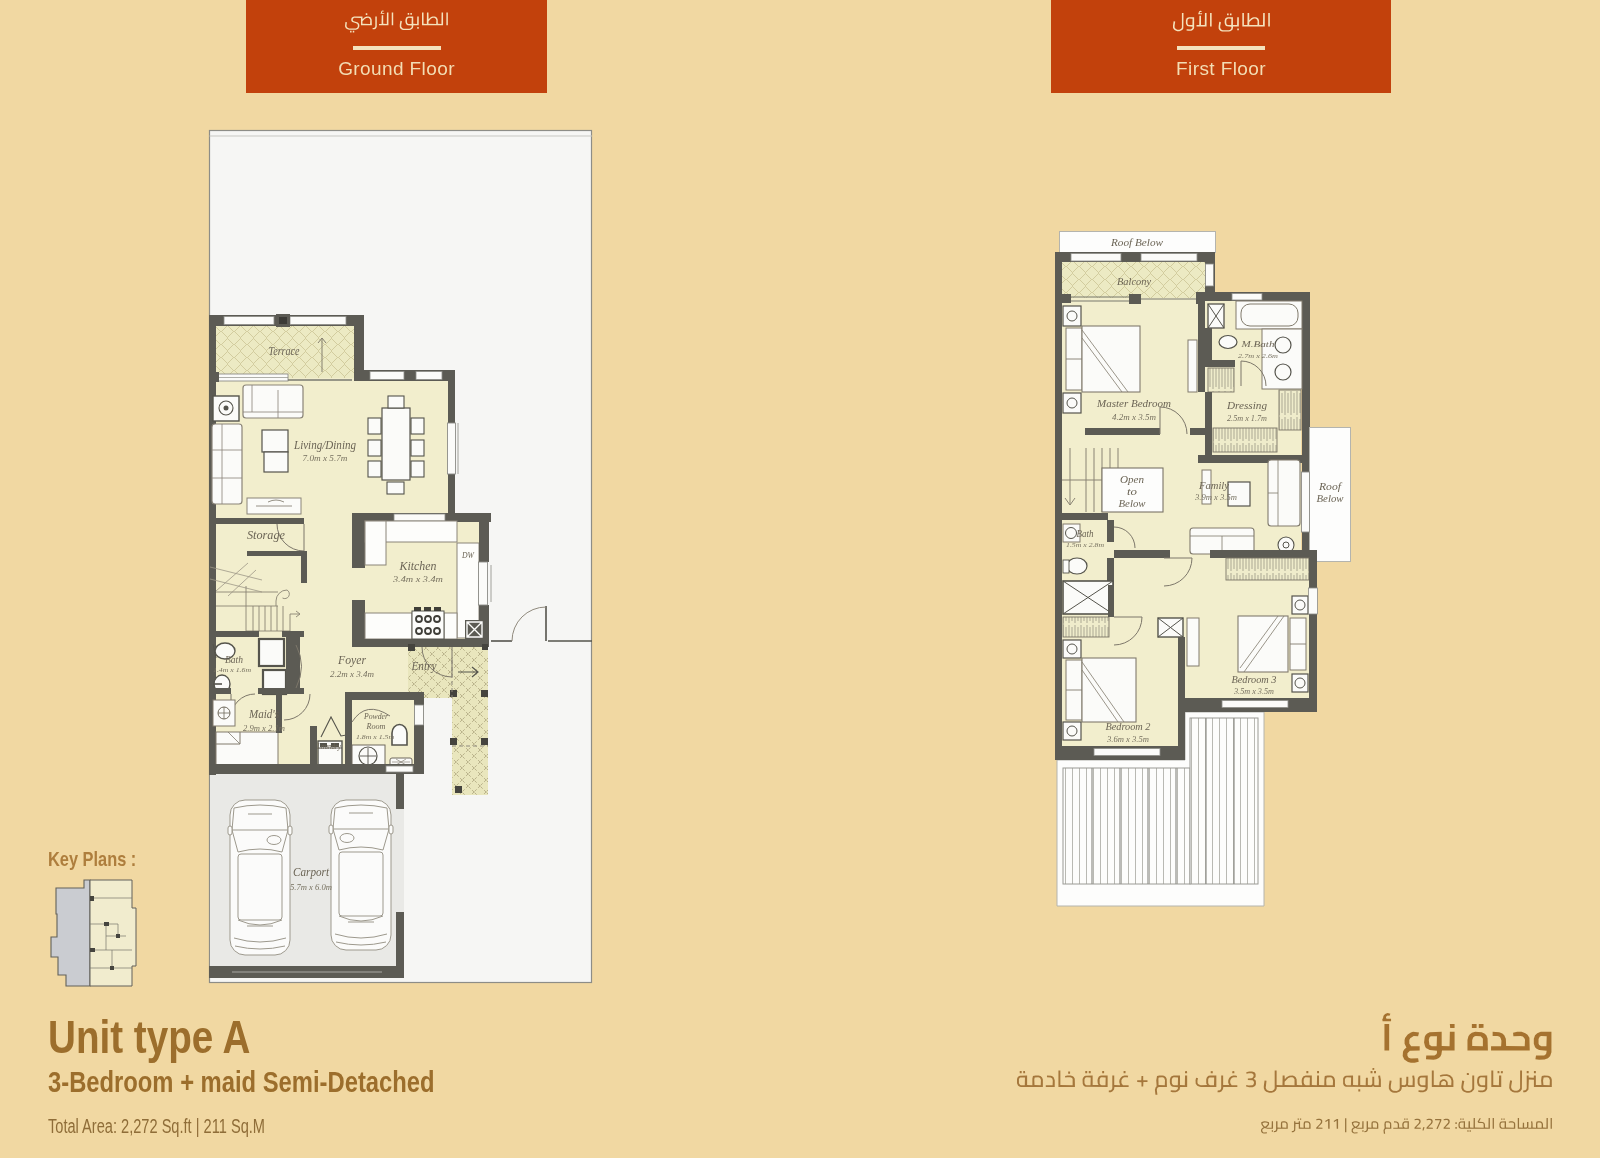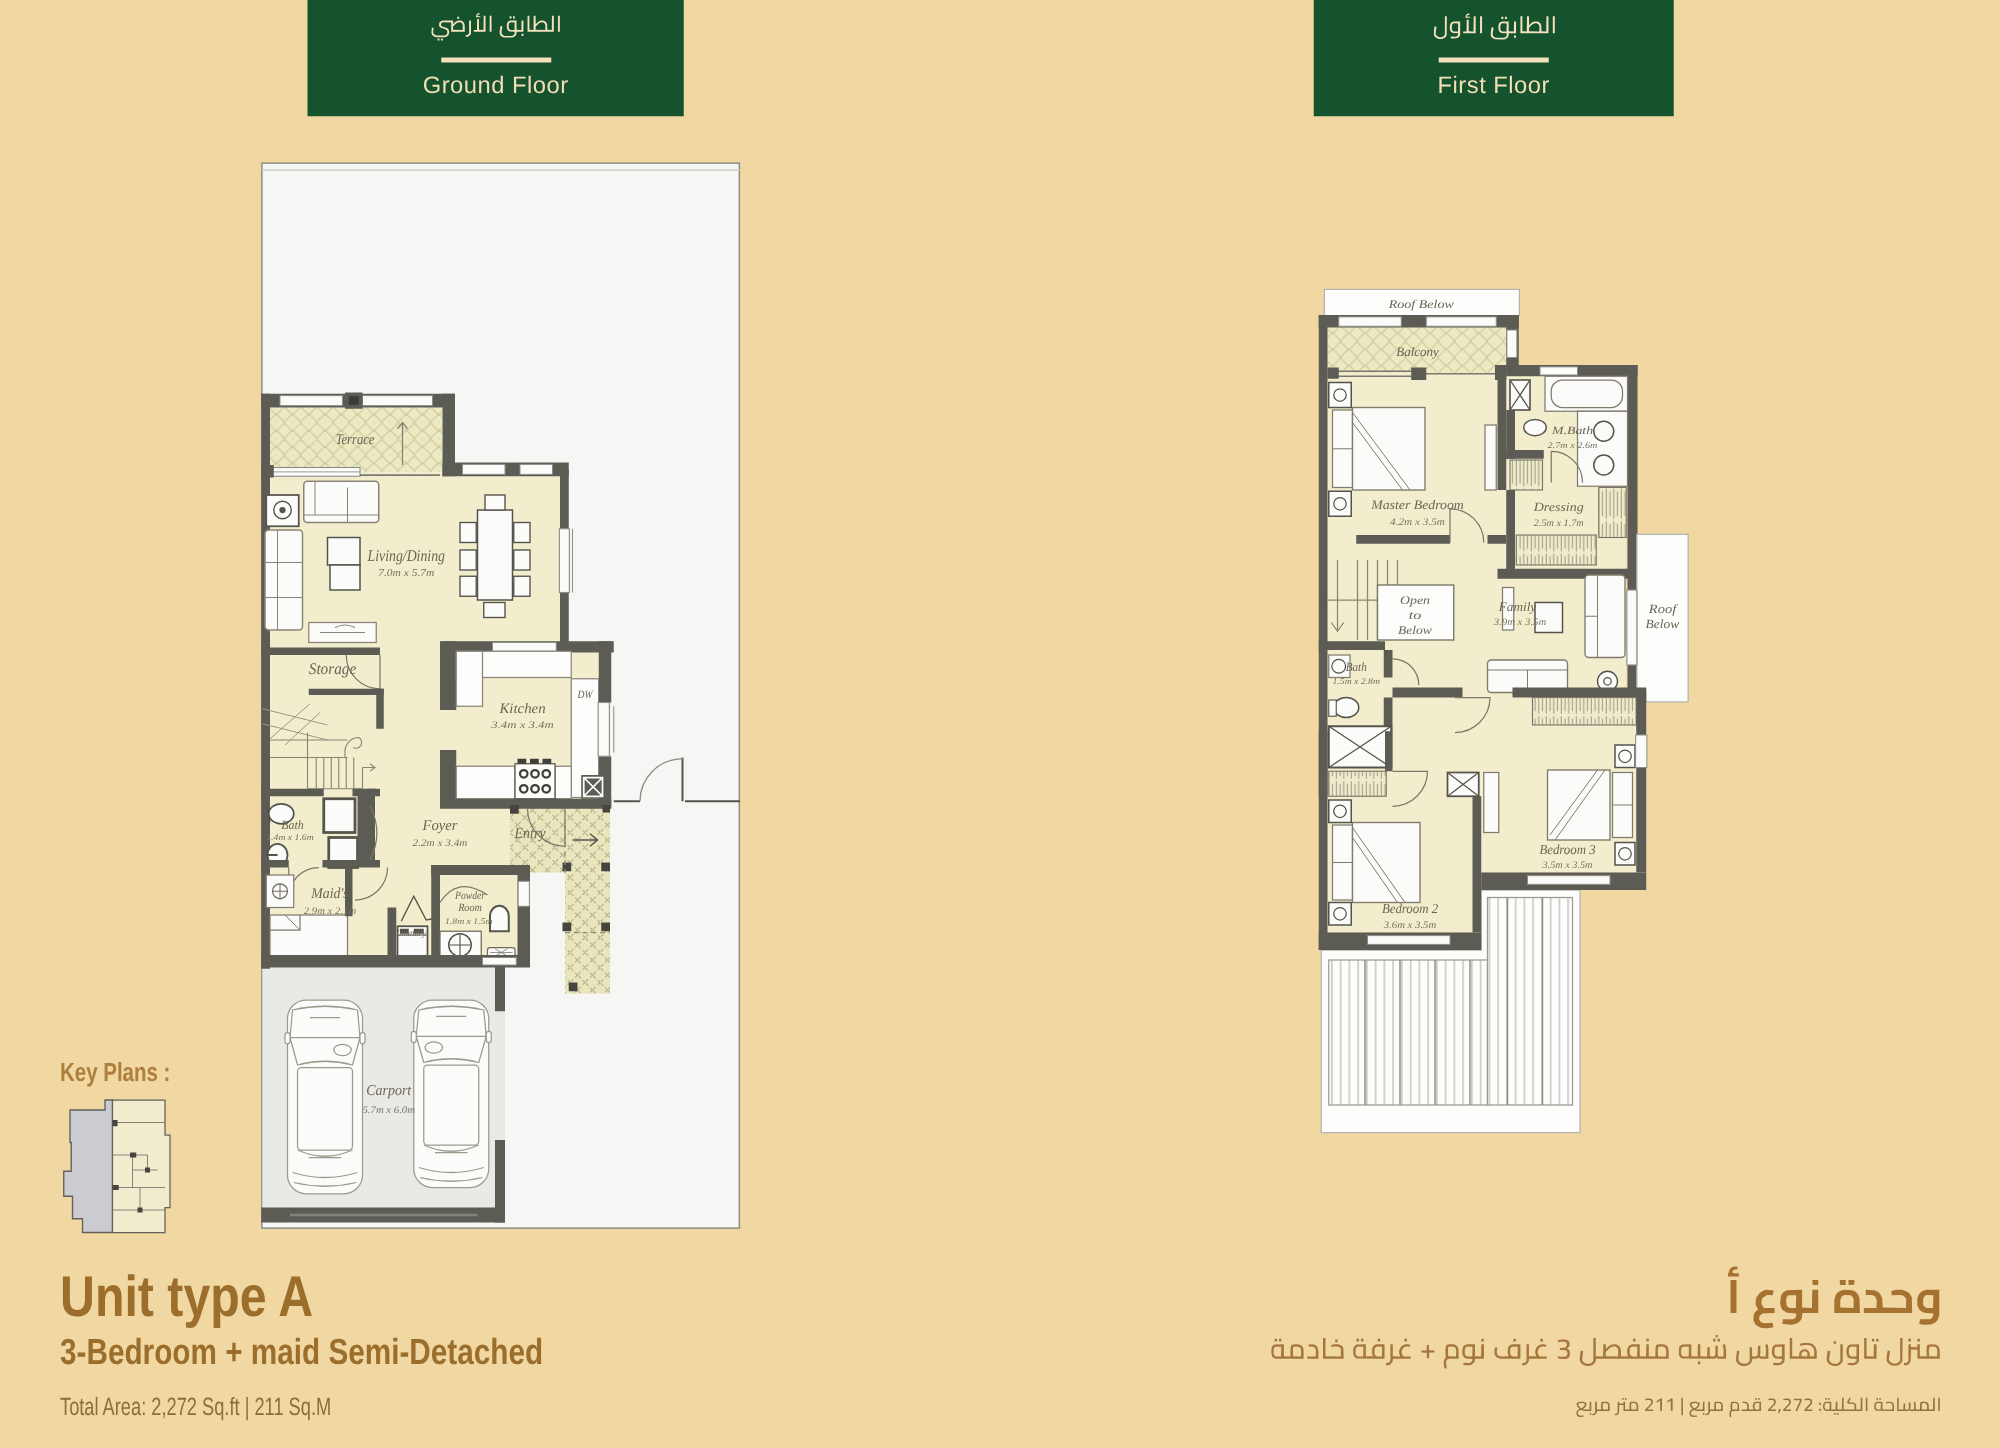--- a/index.html
+++ b/index.html
@@ -1,38 +1,38 @@
 <!DOCTYPE html>
 <html><head>
 <meta charset="utf-8">
 <style>
 html,body{margin:0;padding:0;}
 body{width:1600px;height:1158px;background:#f1d8a2;font-family:"Liberation Sans",sans-serif;position:relative;overflow:hidden;}
 .abs{position:absolute;}
-.tab{position:absolute;top:0;height:93px;background:#14532d;color:#f4e2bd;text-align:center;}
+.tab{position:absolute;top:0;height:93px;background:#c2410c;color:#f4e2bd;text-align:center;}
 .tab .ar{margin-top:9px;height:30px;}
 .tab .div{width:88px;height:4px;background:#f4e2bd;margin:7px auto 0;}
 .tab .en{margin-top:8px;font-size:19px;letter-spacing:0.4px;color:#f3ddb4;}
 .lab{fill:#6b6455;font-family:"Liberation Serif",serif;font-style:italic;text-anchor:middle;}
 .dim{fill:#76705f;font-family:"Liberation Serif",serif;font-style:italic;text-anchor:middle;}
 </style>
 </head>
 <body>
 
 <div class="tab" style="left:246px;width:301px;">
   <div class="ar"><svg width="103" height="25" viewBox="0 0 690 163">
         <g transform="translate(0,8)">
           <path fill="#f4e2bd" fill-rule="evenodd" d="M52,136 52,147 62,147 62,136z M34,136 34,147 44,147 44,136z M484,111 484,122 494,122 494,111z M494,40 484,40 483,90 457,89 457,40 425,40 414,44 409,49 405,61 405,77 409,90 414,95 420,98 447,100 447,108 445,114 440,119 432,122 393,122 385,119 377,109 377,96 381,75 380,70 371,69 367,95 367,111 370,118 377,125 388,130 430,131 440,129 452,121 456,114 458,99 494,99z M421,51 427,49 447,50 446,90 426,90 421,88 417,84 415,76 415,63 417,55z M213,40 203,40 203,106 201,111 197,115 193,117 185,117 185,126 195,126 203,123 209,117 213,108z M0,103 1,109 6,118 17,126 28,129 73,129 86,124 91,119 96,107 96,95 91,85 86,81 59,72 53,67 52,58 57,51 62,49 107,50 107,99 180,99 179,62 174,50 168,44 157,40 146,40 136,43 128,48 118,59 117,40 61,40 52,43 45,49 42,56 42,67 44,72 49,77 75,86 83,91 86,97 86,105 84,112 79,117 72,120 28,120 17,115 11,107 10,101 13,79 3,77z M166,56 169,64 168,90 117,89 117,72 133,55 143,50 156,49 161,51z M139,19 139,30 150,30 149,19z M438,17 438,28 448,28 448,17z M420,17 420,28 430,28 430,17z M679,14 679,99 689,99 689,14z M516,14 516,99 657,99 657,14 647,14 646,90 622,89 621,60 616,49 607,42 599,40 588,40 581,42 572,47 560,59 559,14 549,14 548,90 526,89 526,14z M608,55 612,65 611,90 559,89 560,71 577,54 589,49 598,49z M313,14 313,99 323,99 323,14z M291,14 281,14 280,90 256,89 256,31 246,31 245,90 228,90 228,99 291,99z M260,1 252,0 247,2 242,8 241,16 239,16 239,22 263,22 263,16 250,16 248,14 248,11 251,7 258,7 260,5z"></path>
         </g>
       </svg></div>
   <div class="div"></div>
   <div class="en">Ground Floor</div>
 </div>
 
-<div class="tab" style="left:1051px;width:288px;">
+<div class="tab" style="left:1051px;width:340px;">
   <div class="ar"><svg width="97" height="26" viewBox="0 0 610 163">
         <g transform="translate(0,11)">
           <path fill="#f4e2bd" fill-rule="evenodd" d="M404,111 404,122 414,122 414,111z M414,40 404,40 403,90 377,89 377,40 345,40 334,44 329,49 325,61 325,77 329,90 334,95 340,98 367,100 367,108 365,114 360,119 352,122 313,122 305,119 297,109 297,96 301,75 300,70 291,69 287,95 287,111 290,118 297,125 308,130 350,131 360,129 372,121 376,114 378,99 414,99z M341,51 347,49 367,50 366,90 346,90 341,88 337,84 335,76 335,63 337,55z M133,40 101,40 90,44 85,49 81,61 81,79 85,90 90,95 96,98 123,100 122,108 116,115 110,117 86,116 85,124 95,126 115,125 124,121 131,113 133,106z M97,51 103,49 123,50 122,90 102,90 98,89 93,84 91,78 91,62 93,55z M358,17 358,28 368,28 368,17z M340,17 340,28 350,28 350,17z M599,14 599,99 609,99 609,14z M436,14 436,99 577,99 577,14 567,14 566,90 542,89 541,60 536,49 527,42 519,40 508,40 501,42 492,47 480,59 479,14 469,14 468,90 446,89 446,14z M528,55 532,65 531,90 479,89 480,71 497,54 509,49 518,49z M233,14 233,99 243,99 243,14z M211,14 201,14 200,90 176,89 176,31 166,31 165,90 148,90 148,99 211,99z M66,14 56,14 56,104 54,110 49,115 40,119 28,119 18,115 12,109 10,104 10,94 14,67 4,65 0,92 0,106 4,115 10,121 19,126 27,128 40,128 48,126 57,121 62,116 65,110z M180,1 172,0 167,2 162,8 161,16 159,16 159,22 183,22 183,16 170,16 168,14 168,11 171,7 178,7 180,5z"></path>
         </g>
       </svg></div>
   <div class="div"></div>
   <div class="en">First Floor</div>
 </div>
 
 <div class="abs" style="left:48px;top:847px;font-size:21px;font-weight:bold;color:#ae7e3d;transform:scaleX(0.78);transform-origin:0 0;">Key Plans :</div>

